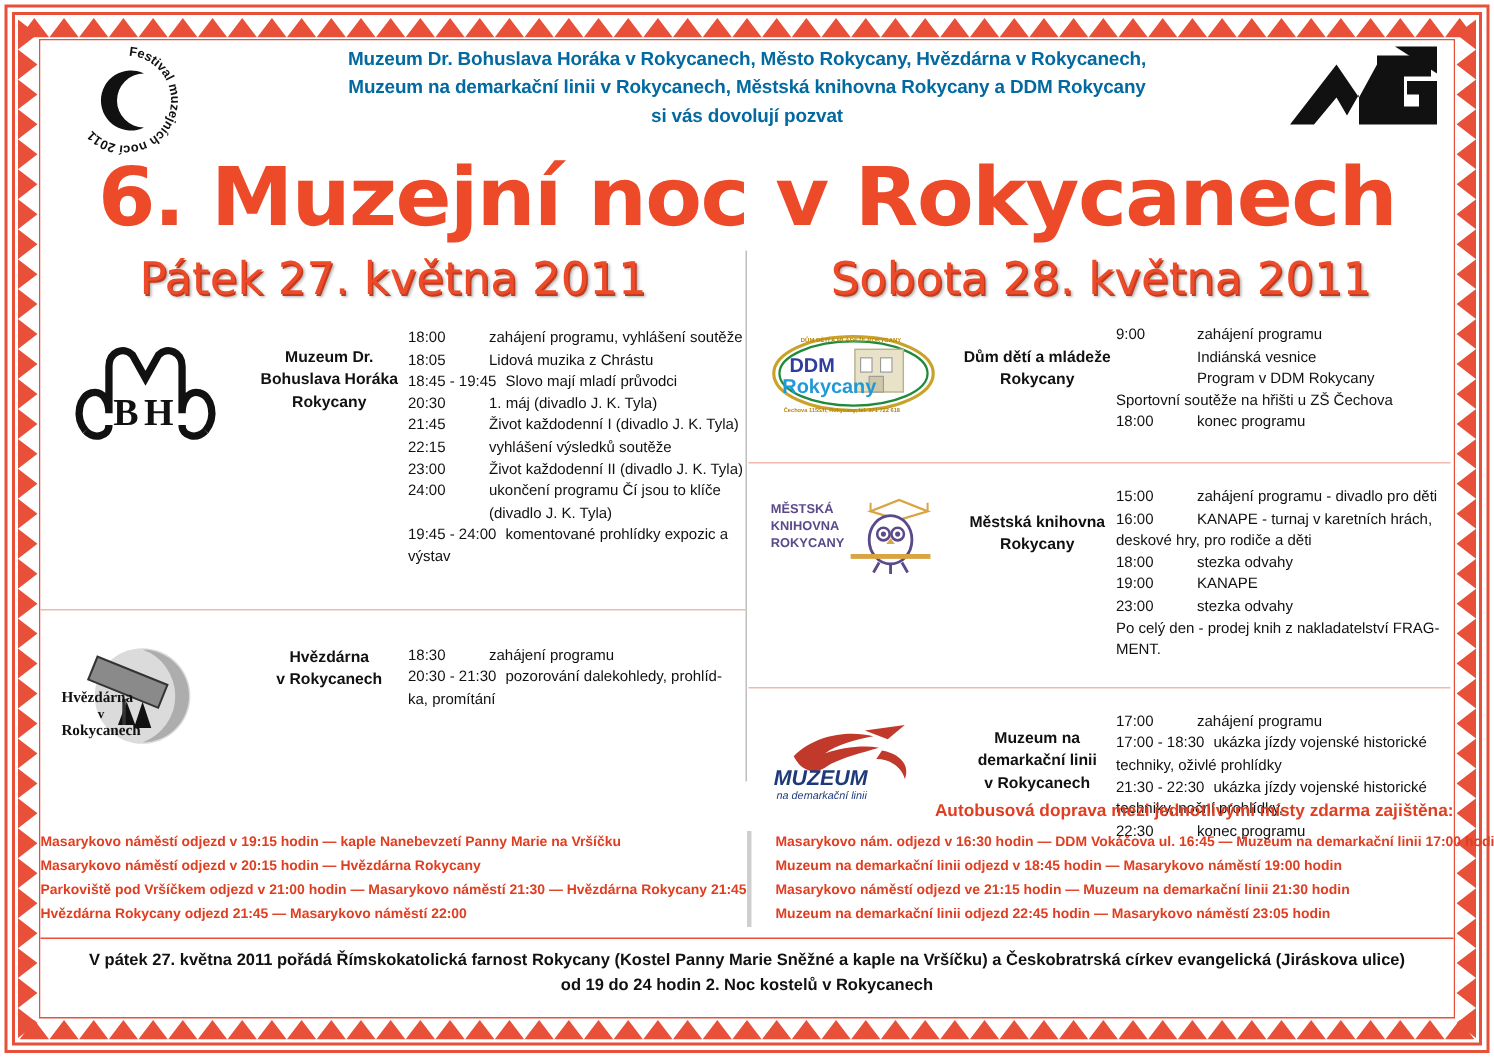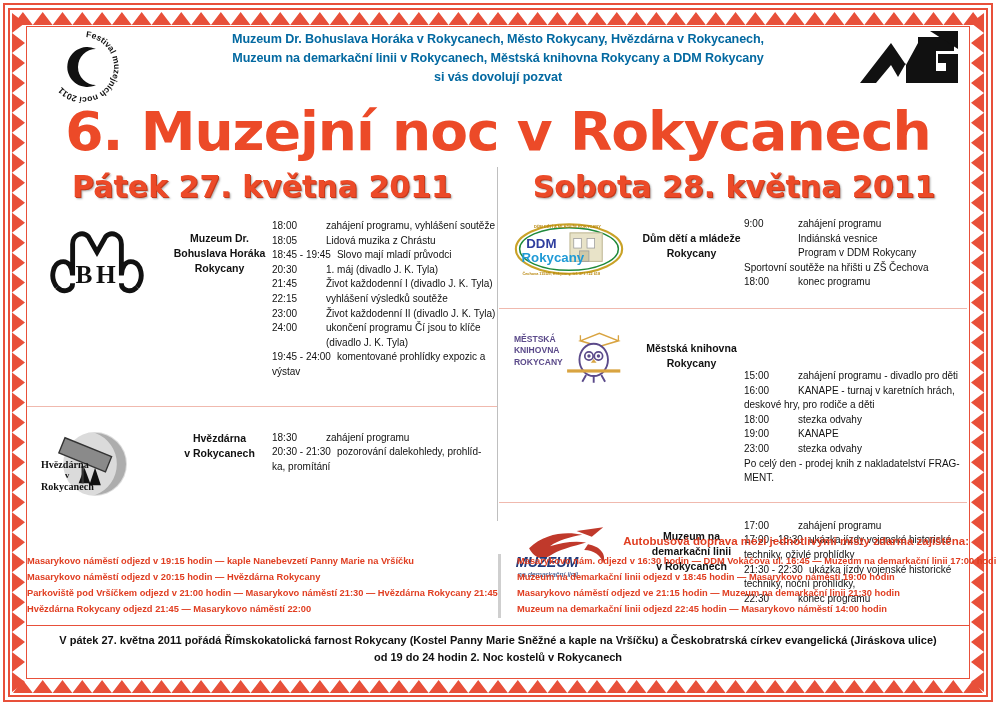--- a/index.html
+++ b/index.html
@@ -87,21 +87,21 @@
     white-space:nowrap;
   }
 
   
   .days{
     position:relative;height:44px;
   }
   .day{
     position:absolute;top:0;
     font-family:"DejaVu Sans", sans-serif;
-    font-weight:bold;
+    font-weight:normal;
     font-size:30px;
     color:#ec4a28;
     text-shadow:1px 1px 0 #c43a1c, 2px 2px 2px rgba(120,120,120,0.6);
     white-space:nowrap;
   }
   .day.left{left:0;width:470px;text-align:center;}
   .day.right{right:0;width:470px;text-align:center;}
 
   
   .main{
@@ -381,21 +381,21 @@
               <circle cx="91" cy="30" r="1.8" fill="#5b4a8a"></circle>
               <path d="M86,33 L83,37 L89,37 Z" fill="#d9a441"></path>
               <path d="M78,50 L74,57 M86,51 L86,58 M94,50 L98,57" stroke="#5b4a8a" stroke-width="2"></path>
               <rect x="58" y="44" width="56" height="3.4" fill="#d9a441"></rect>
             </svg>
           </div>
           <div class="block-name" style="padding-top:18px;">
             <div>Městská knihovna</div>
             <div>Rokycany</div>
           </div>
-          <div class="block-sched" style="padding-top:2px;margin-top:44px;">
+          <div class="block-sched" style="padding-top:2px;">
               <div class="sched-row"><span class="sched-time">15:00</span><span>zahájení programu - divadlo pro děti</span></div>
               <div class="sched-row"><span class="sched-time">16:00</span><span>KANAPE -  turnaj v karetních hrách,</span></div>
               <div class="sched-row"><span>deskové hry, pro rodiče a děti</span></div>
               <div class="sched-row"><span class="sched-time">18:00</span><span>stezka odvahy</span></div>
               <div class="sched-row"><span class="sched-time">19:00</span><span>KANAPE</span></div>
               <div class="sched-row"><span class="sched-time">23:00</span><span>stezka odvahy</span></div>
               <div class="sched-row"><span>Po celý den - prodej knih z nakladatelství FRAG-</span></div>
               <div class="sched-row"><span>MENT.</span></div>
             </div>
         </div>
@@ -437,21 +437,21 @@
         <div class="bus-col left">
           <div class="bus-line">Masarykovo náměstí odjezd v 19:15 hodin — kaple Nanebevzetí Panny Marie na Vršíčku</div>
           <div class="bus-line">Masarykovo náměstí odjezd v 20:15 hodin — Hvězdárna Rokycany</div>
           <div class="bus-line">Parkoviště pod Vršíčkem odjezd v 21:00 hodin — Masarykovo náměstí 21:30 — Hvězdárna Rokycany 21:45</div>
           <div class="bus-line">Hvězdárna Rokycany odjezd 21:45 — Masarykovo náměstí 22:00</div>
         </div>
         <div class="bus-col right">
           <div class="bus-line">Masarykovo nám. odjezd v 16:30 hodin — DDM Vokáčova ul. 16:45 — Muzeum na demarkační linii 17:00 hodin</div>
           <div class="bus-line">Muzeum na demarkační linii odjezd v 18:45 hodin — Masarykovo náměstí 19:00 hodin</div>
           <div class="bus-line">Masarykovo náměstí odjezd ve 21:15 hodin — Muzeum na demarkační linii 21:30 hodin</div>
-          <div class="bus-line">Muzeum na demarkační linii odjezd 22:45 hodin — Masarykovo náměstí 14:00 hodin</div>
+          <div class="bus-line">Muzeum na demarkační linii odjezd 22:45 hodin — Masarykovo náměstí 23:05 hodin</div>
         </div>
       </div>
     </div>
 
     <div class="foot-rule"></div>
 
     <div class="footer">
       <div>V pátek 27. května 2011 pořádá Římskokatolická farnost Rokycany (Kostel Panny Marie Sněžné a kaple na Vršíčku) a Českobratrská církev evangelická (Jiráskova ulice)</div>
       <div>od 19 do 24 hodin 2. Noc kostelů v Rokycanech</div>
     </div>

